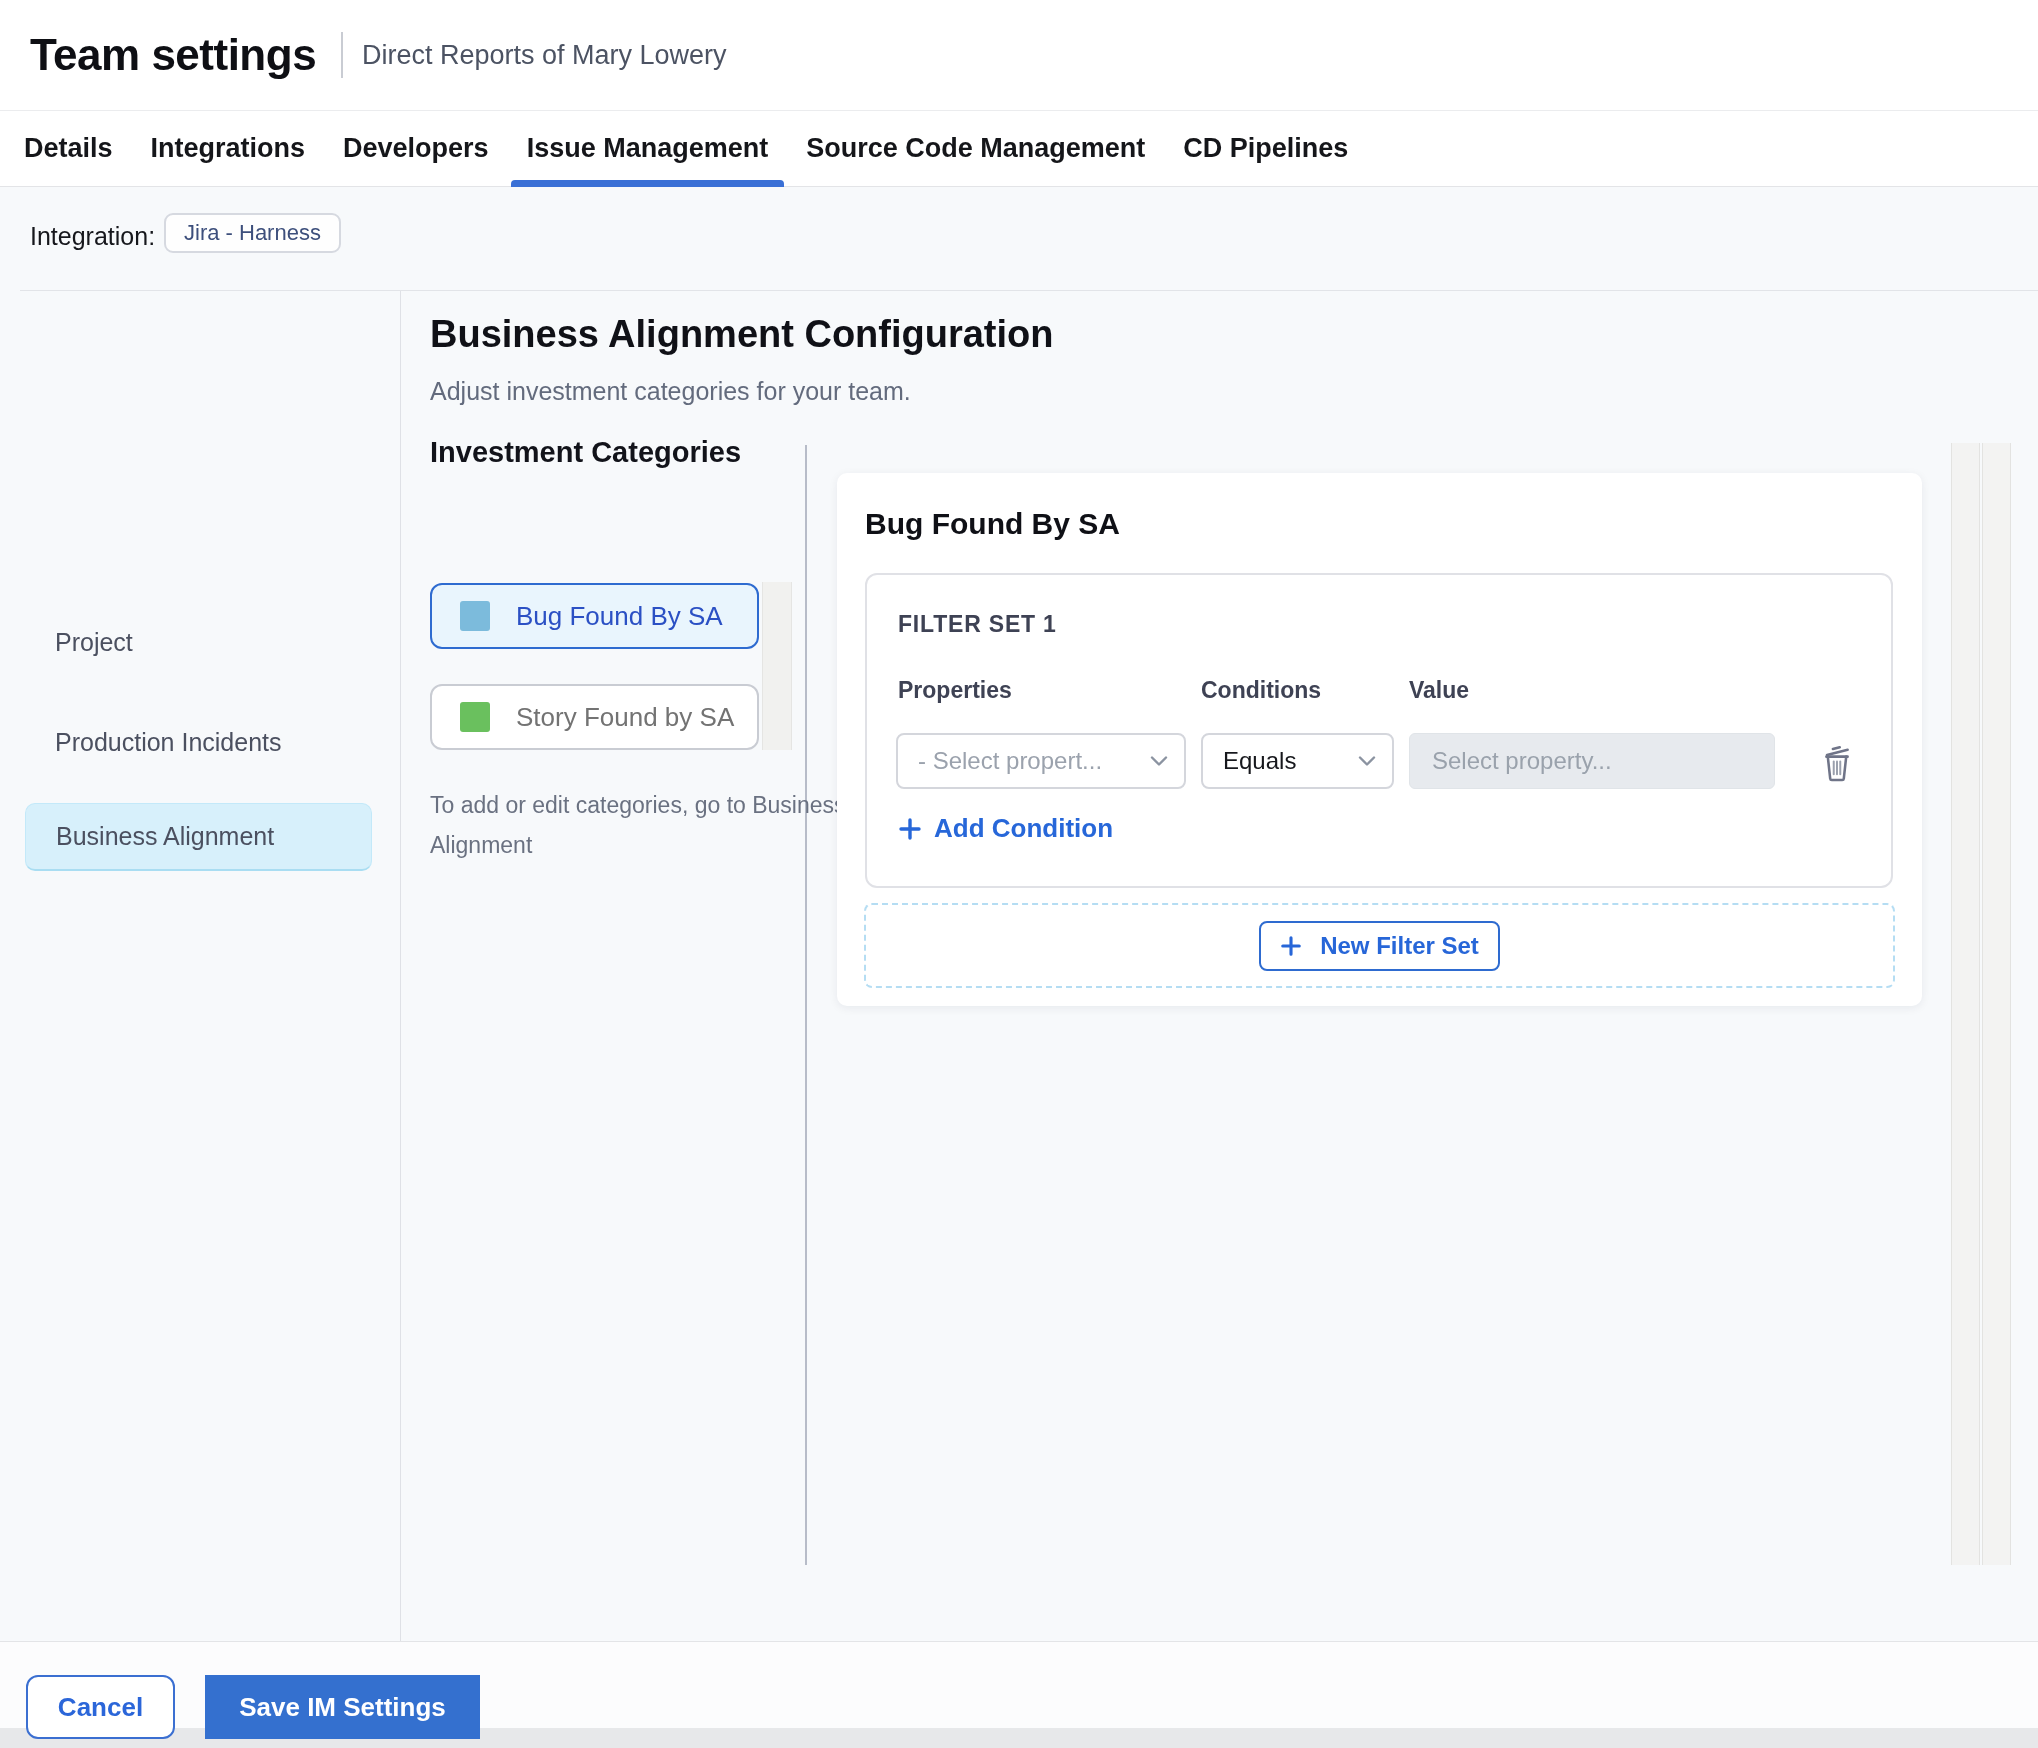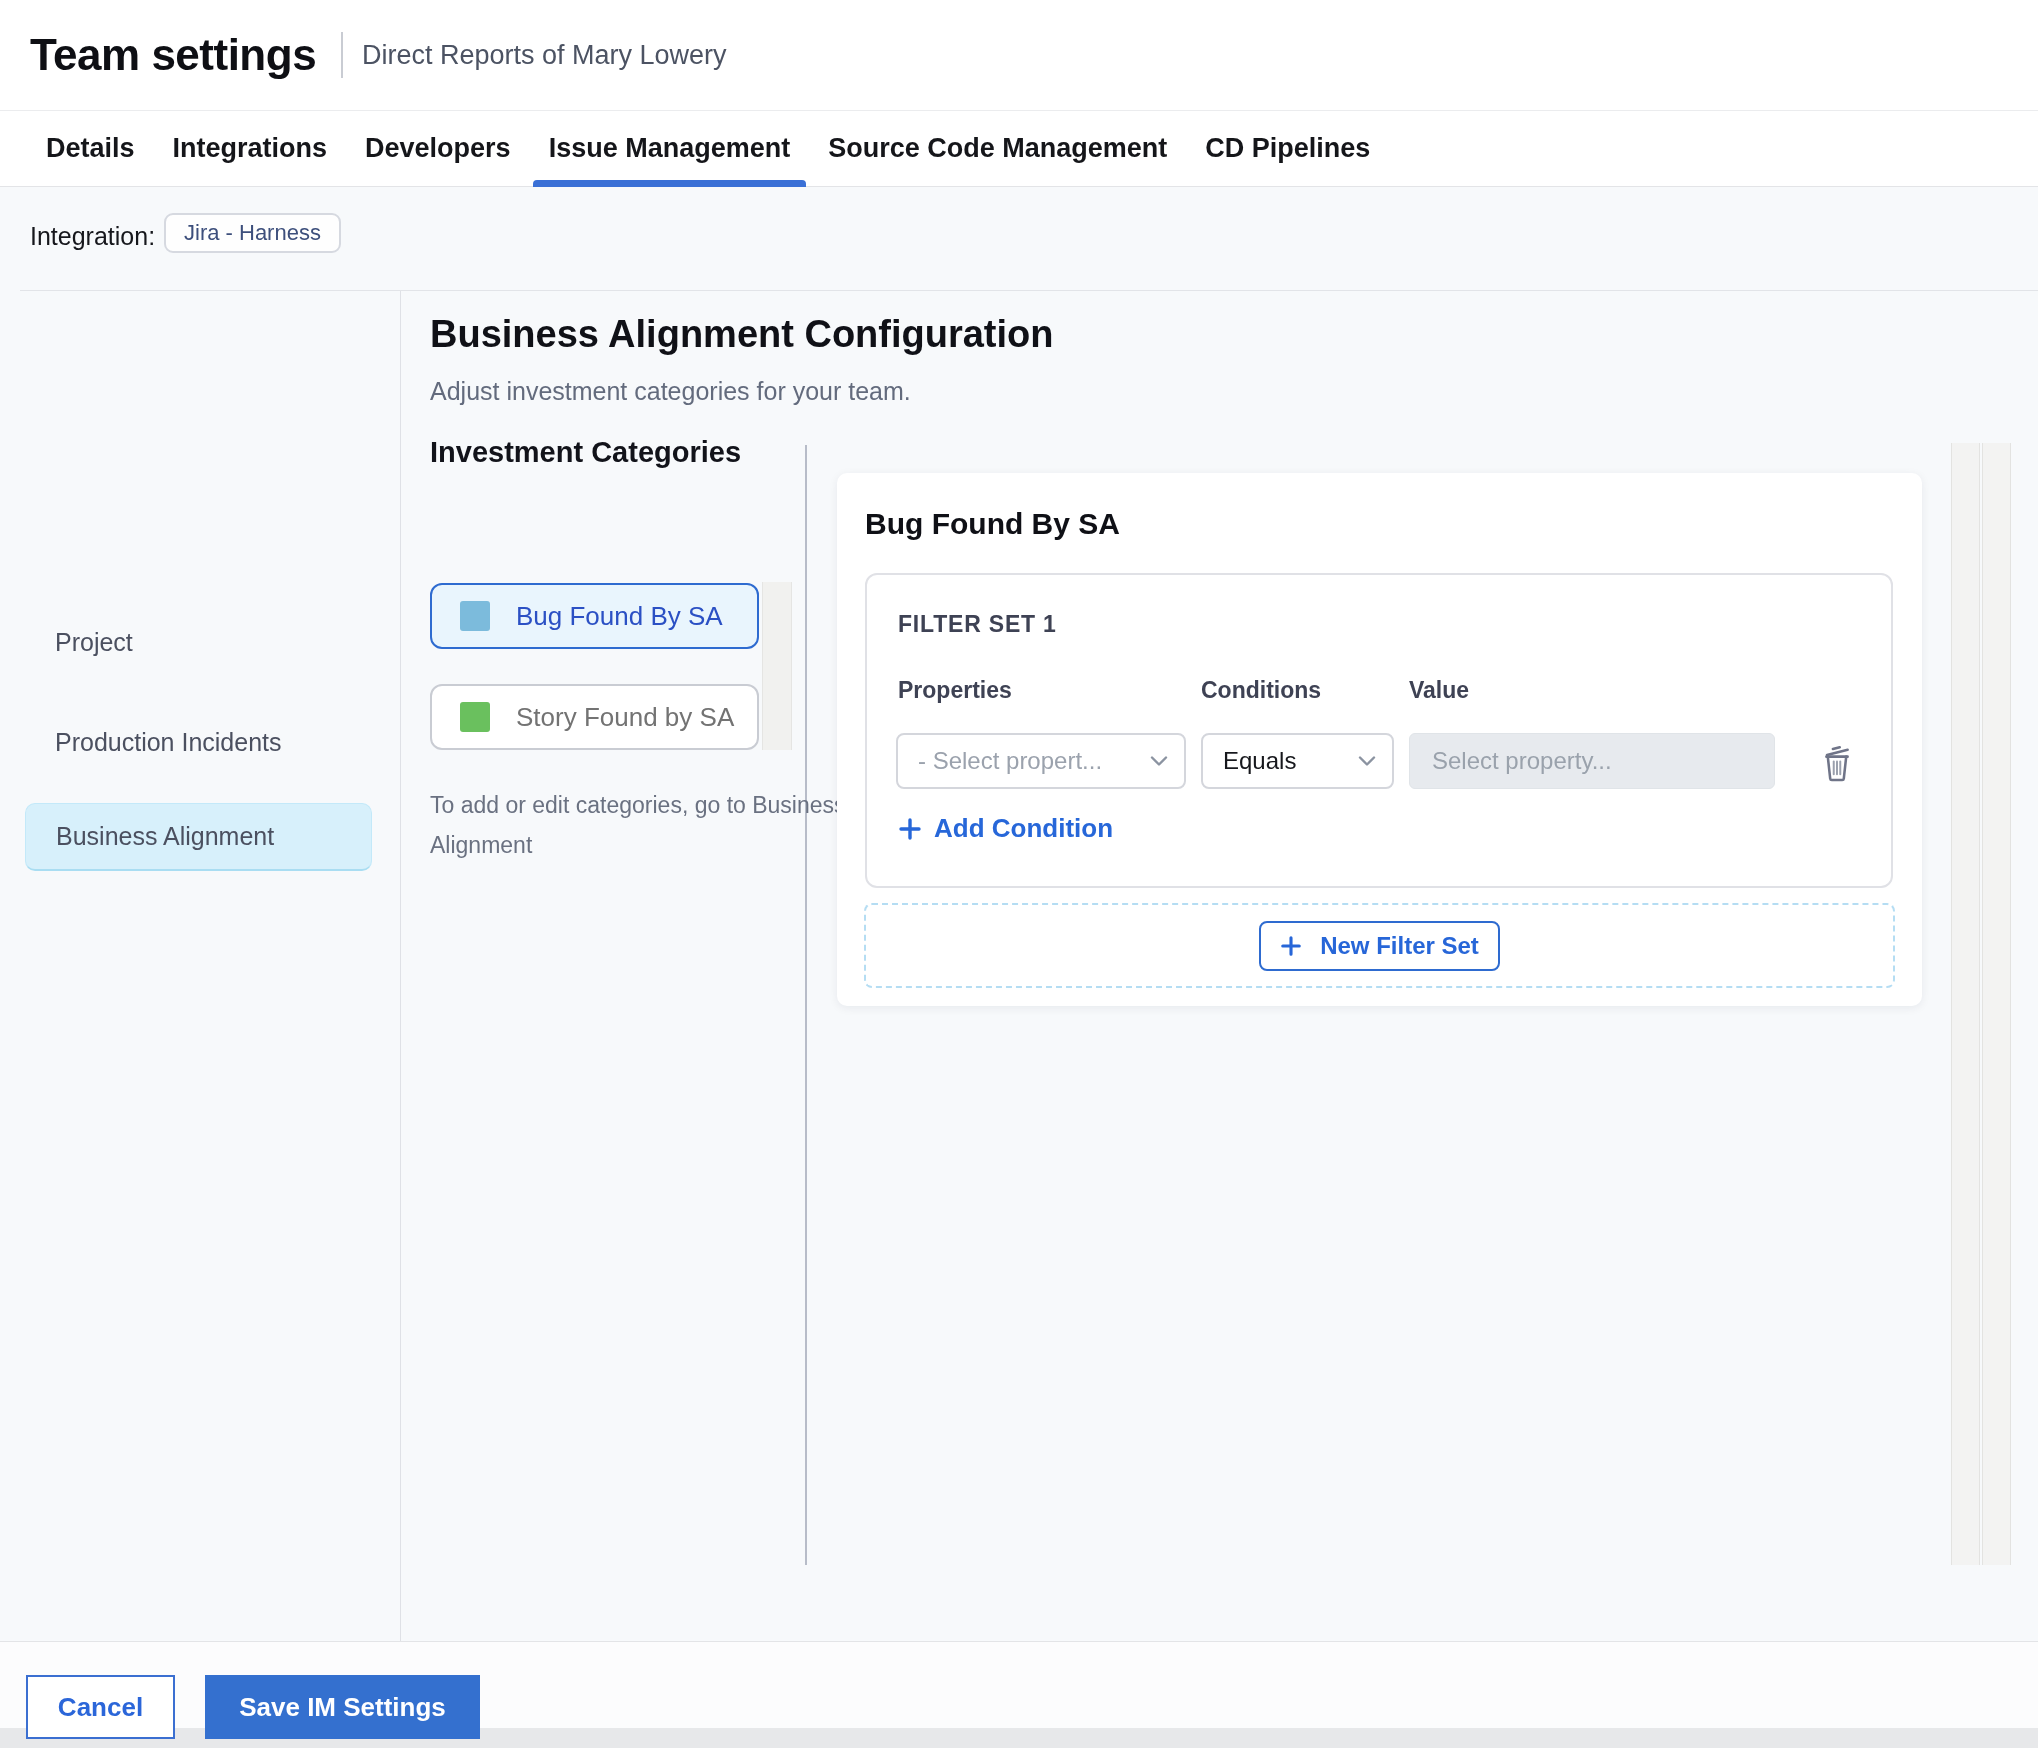--- a/index.html
+++ b/index.html
@@ -7,21 +7,21 @@
   body { font-family:"Liberation Sans", sans-serif; background:#f7f9fb; position:relative; overflow:hidden; }
   #stage { position:absolute; inset:0; width:2038px; height:1748px; }
 
   
   .header { position:absolute; top:0; left:0; right:0; height:111px; background:#ffffff; border-bottom:1px solid #ebecee; }
   .page-title { position:absolute; left:30px; top:30px; font-size:44px; font-weight:700; color:#0e0f14; letter-spacing:-0.5px; }
   .title-sep { position:absolute; left:341px; top:32px; width:2px; height:46px; background:#c9ccd3; }
   .page-subtitle { position:absolute; left:362px; top:40px; font-size:27px; color:#4c5363; }
 
   
-  .tabbar { position:absolute; top:111px; left:0; right:0; height:76px; background:#ffffff; border-bottom:1px solid #e3e4e7; display:flex; align-items:center; padding-left:46px; gap:38px; }
+  .tabbar { position:absolute; top:111px; left:0; right:0; height:76px; background:#ffffff; border-bottom:1px solid #e3e4e7; display:flex; align-items:center; padding-left:24px; gap:38px; }
   .tab { position:relative; font-size:27px; font-weight:700; color:#15161a; height:76px; display:flex; align-items:center; cursor:pointer; }
   .tab-underline { position:absolute; left:-16px; right:-16px; bottom:0; height:7px; background:#3a70d6; border-radius:4px 4px 0 0; }
 
   
   .integration-row { position:absolute; top:187px; left:0; right:0; height:104px; background:#f7f9fb; }
   .integration-row .row-border { position:absolute; left:20px; right:0; bottom:0; height:1px; background:#e2e4e8; }
   .integration-label { position:absolute; left:30px; top:35px; font-size:25px; color:#16171c; }
   .integration-chip { position:absolute; left:164px; top:26px; height:40px; padding:0 18px; display:flex; align-items:center; background:#fefefe; border:2px solid #d6d9e0; border-radius:9px; font-size:22px; color:#3d4f7c; }
 
   
@@ -67,21 +67,21 @@
 
   .new-filterset-zone { position:absolute; left:27px; top:430px; width:1031px; height:85px; border:2px dashed #b5ddf3; border-radius:8px; display:flex; align-items:center; justify-content:center; }
   .new-filterset-btn { width:241px; height:50px; background:#ffffff; border:2px solid #2e6bd0; border-radius:8px; display:flex; align-items:center; justify-content:center; gap:18px; color:#2766d8; font-size:24px; font-weight:700; cursor:pointer; font-family:"Liberation Sans",sans-serif; }
 
   .v-scroll-track { position:absolute; top:152px; width:29px; height:1122px; background:#f3f3f2; border-left:1px solid #e3e3e1; border-right:1px solid #e3e3e1; }
   .v-track-1 { left:1951px; } .v-track-2 { left:1982px; }
 
   
   .footer { position:absolute; left:0; right:0; bottom:0; height:107px; background:#fcfcfd; border-top:1px solid #e3e4e7; }
   .footer-strip { position:absolute; left:0; right:0; bottom:0; height:20px; background:#e7e8ea; }
-  .cancel-btn { position:absolute; left:26px; top:33px; width:149px; height:64px; background:#ffffff; border:2px solid #3b6fd1; border-radius:0; color:#2b66d9; font-size:26px; font-weight:700; cursor:pointer; font-family:"Liberation Sans",sans-serif; }
+  .cancel-btn { position:absolute; left:26px; top:33px; width:149px; height:64px; background:#ffffff; border:2px solid #3b6fd1; border-radius:12px; color:#2b66d9; font-size:26px; font-weight:700; cursor:pointer; font-family:"Liberation Sans",sans-serif; }
   .save-btn { position:absolute; left:205px; top:33px; width:275px; height:64px; background:#3470cf; border:none; border-radius:0; color:#ffffff; font-size:26px; font-weight:700; cursor:pointer; font-family:"Liberation Sans",sans-serif; }
 
   svg { display:block; }
 </style>
 </head>
 <body>
 
 <div id="stage">
 
   <div class="header">

